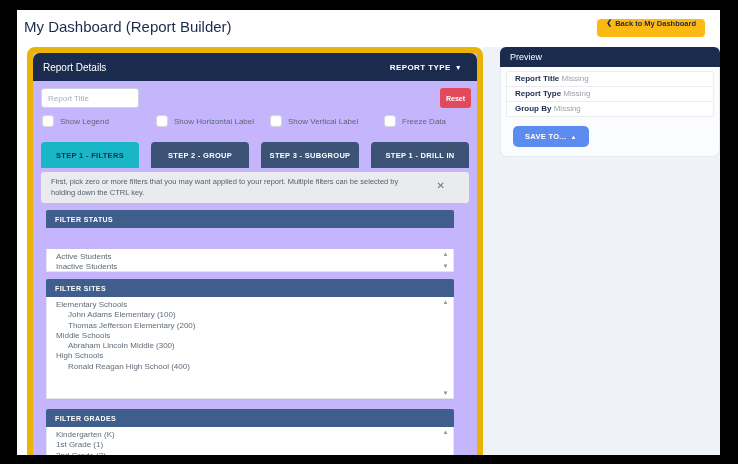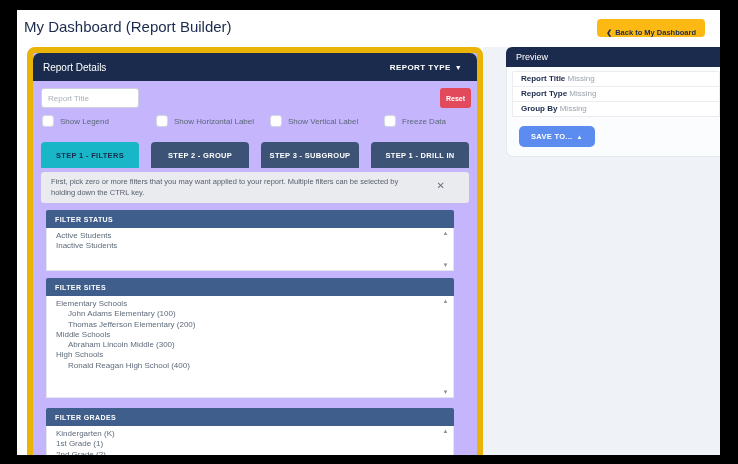--- a/index.html
+++ b/index.html
@@ -6,21 +6,21 @@
   html,body { width:738px; height:464px; background:#000; overflow:hidden;
               font-family:"Liberation Sans", sans-serif; }
   .page { position:absolute; left:17px; top:10px; width:703px; height:445px;
           background:#fff; overflow:hidden; }
 
   
   .topbar { position:absolute; left:0; top:0; right:8px; height:37px; background:#fff; }
   .page-title { position:absolute; left:7px; top:8px; font-size:15px; color:#1b2b4d; font-weight:500; }
   .back-btn { position:absolute; right:7px; top:9px; height:18px; background:#fcb813;
               border:none; border-radius:4px; color:#1b2b4d; font-weight:bold; font-size:7.5px;
-              padding:0 9px; display:flex; align-items:flex-end; gap:3px; cursor:pointer;
+              padding:0 9px; display:flex; align-items:flex-start; gap:3px; cursor:pointer;
               font-family:"Liberation Sans", sans-serif; }
   .back-btn .chev { font-size:7px; font-weight:bold; }
 
   
   .report-panel { position:absolute; left:10px; top:37px; width:456px; bottom:-10px;
                   background:#c4b5fd; border:6px solid #eab308; border-radius:8px 8px 0 0; }
   .panel-header { height:28px; background:#1b2b4d; border-radius:7px 7px 0 0;
                   display:flex; align-items:center; padding:0 15px 0 10px; }
   .panel-header-title { color:#fff; font-size:10px; font-weight:500; flex:1; }
   .report-type-btn { color:#fff; font-size:8px; font-weight:bold; letter-spacing:.4px;
@@ -55,30 +55,30 @@
   .info-text { font-size:7.5px; line-height:10.5px; color:#58606e; flex:1; padding-right:14px; }
   .info-close { background:none; border:none; color:#6b7280; font-size:10px; cursor:pointer;
                 margin-top:3px; font-family:"Liberation Sans", sans-serif; }
 
   .filter-section { margin:0 15px 0 5px; }
   .fs1 { margin-top:7px; } .fs2 { margin-top:7px; } .fs3 { margin-top:10px; }
   .fs-header { background:#3f5e8c; height:18px; display:flex; align-items:center; padding:0 9px;
                color:#fff; font-size:7px; font-weight:bold; letter-spacing:.4px; border-radius:2px 2px 0 0; }
   .fs-list { position:relative; border:1px solid #e2e6ea; border-top:none; background:#fff;
              padding:3px 16px 3px 9px; overflow:hidden; }
-  .fs1 .fs-list { height:43px; } .fs2 .fs-list { height:102px; } .fs3 .fs-list { height:62px; }
+  .fs1 .fs-list { height:23px;margin-top:21px; } .fs2 .fs-list { height:102px; } .fs3 .fs-list { height:62px; }
   .list-item { font-size:8px; color:#5f6b7a; line-height:10.3px; white-space:nowrap; cursor:default; }
   .list-item.indent { padding-left:12px; }
   .fs-scroll { position:absolute; top:2px; bottom:2px; right:2px; width:11px;
                display:flex; flex-direction:column; justify-content:space-between; align-items:center; }
   .sc-arrow { font-size:6px; color:#8a919b; line-height:6px; cursor:pointer; }
 
   
   .right-col { position:absolute; left:466px; top:37px; right:0; bottom:0; background:#eff2f7; }
-  .preview-card { position:absolute; left:23px; top:0; width:220px; }
+  .preview-card { position:absolute; left:17px; top:0; width:220px; }
   .preview-header { height:20px; background:#1b2b4d; border-radius:6px 6px 0 0;
                     display:flex; align-items:center; padding:0 10px; color:#fff; font-size:9px; font-weight:500; }
   .preview-body { background:#fbfcfd; border:1px solid #e6eaef; border-top:none;
                   border-radius:0 0 7px 7px; padding:4px 5px 9px 5px; }
   .preview-row { background:#fff; border:1px solid #ececf0; margin-top:-1px;
                  padding:3px 8px; font-size:8px; line-height:8px; }
   .preview-row:first-child { margin-top:0; border-radius:2px 2px 0 0; }
   .preview-row .lbl { font-weight:bold; color:#1b2b4d; }
   .preview-row .val { color:#9aa2ac; }
   .save-btn { margin:9px 0 0 7px; background:#5c8cf0; border:none; border-radius:5px;

